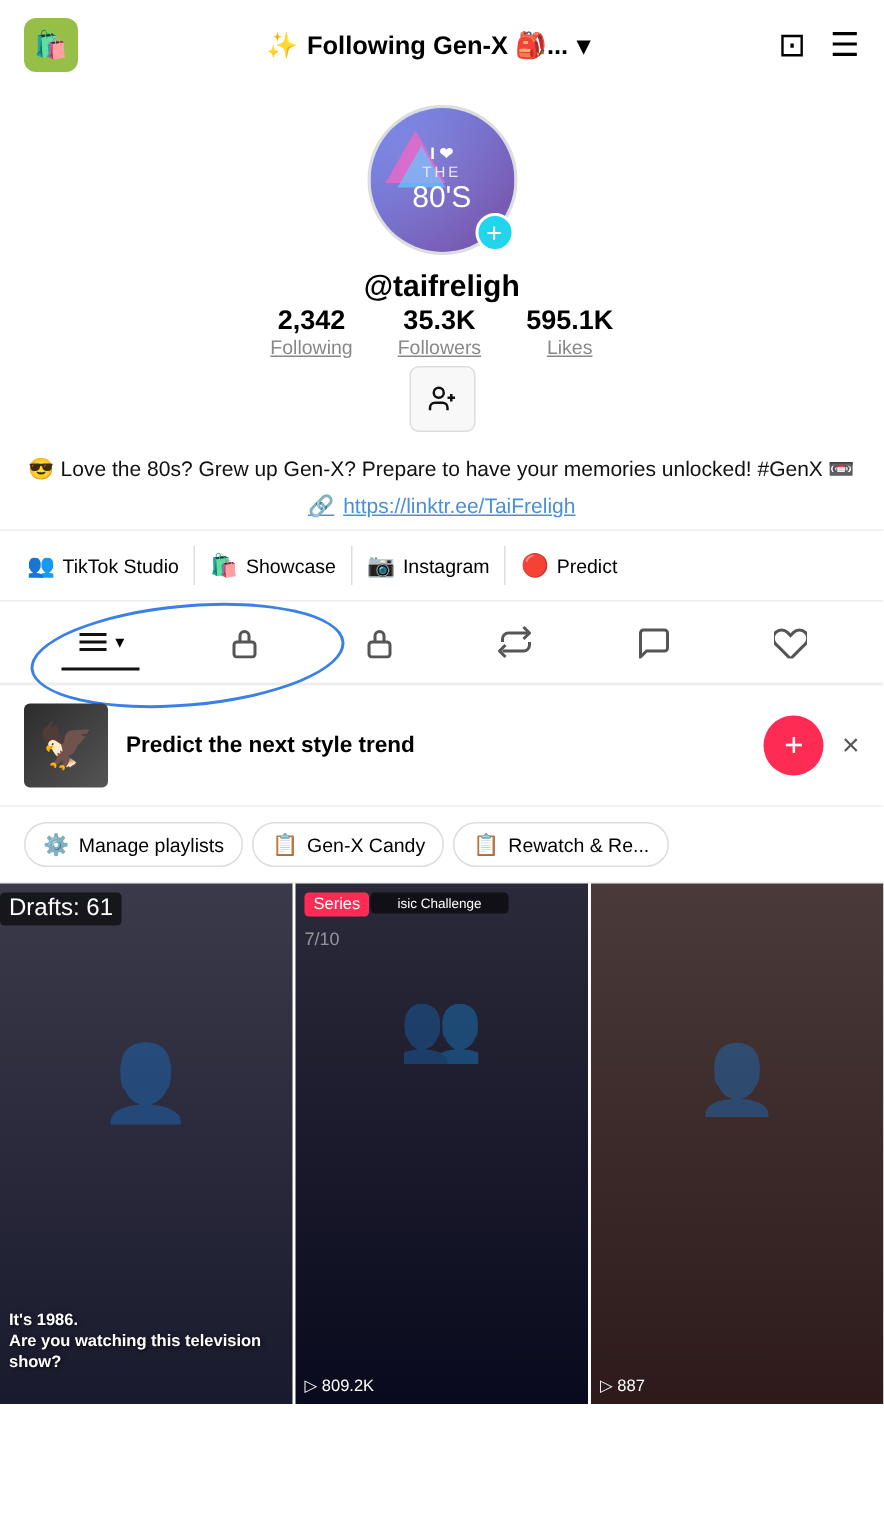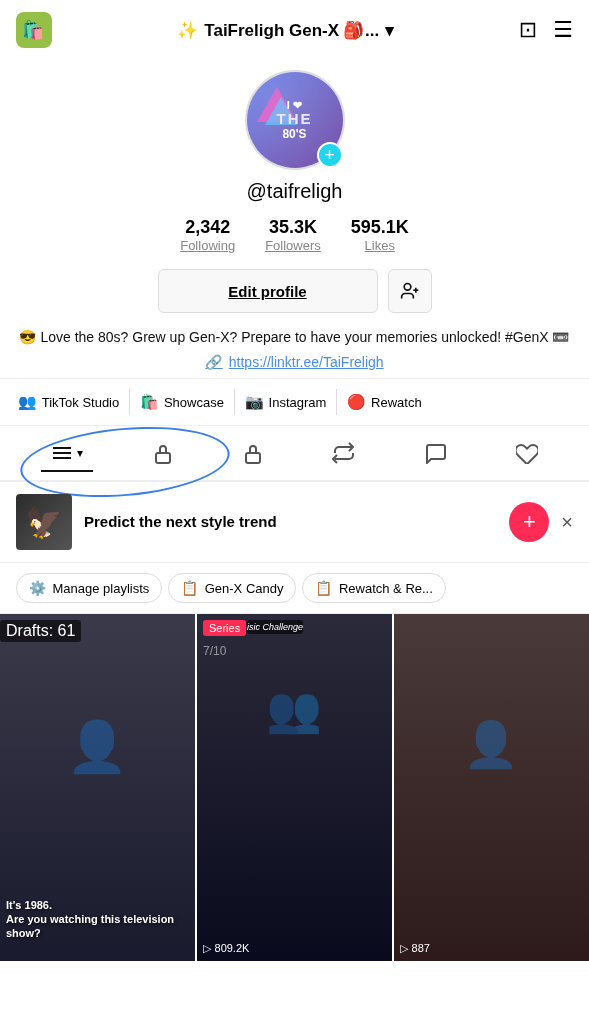--- a/index.html
+++ b/index.html
@@ -116,27 +116,26 @@
       display: flex;
       align-items: center;
       justify-content: center;
       color: #fff;
       font-size: 18px;
       font-weight: 300;
       border: 2px solid #fff;
     }
     .username {
       font-size: 20px;
-      font-weight: 400;
-      margin-bottom: 14px;
+      font-weight: 700;
     }
     .stats-row {
       display: flex;
       gap: 30px;
-      margin-bottom: 16px;
+      margin-bottom: 5px;
     }
     .stat-item {
       display: flex;
       flex-direction: column;
       align-items: center;
     }
     .stat-number {
       font-size: 18px;
       font-weight: 700;
     }
@@ -407,24 +406,23 @@
       padding: 2px 6px;
       border-radius: 3px;
     }
     .music-challenge-badge {
       position: absolute;
       top: 6px;
       left: 50px;
       background: rgba(0,0,0,0.6);
       color: #fff;
       font-size: 9px;
-      padding: 2px 0;
+      padding: 2px 18px;
       border-radius: 3px;
       white-space: nowrap;
-      font-style: italic;
     }
     .video-number {
       position: absolute;
       top: 30px;
       left: 6px;
       color: rgba(255,255,255,0.5);
       font-size: 12px;
     }
     
     .person-silhouette-1 {
@@ -454,39 +452,39 @@
   </style>
 </head>
 <body>
 
 <div class="top-nav">
   <div class="top-nav-left">
     <div class="shopify-icon">🛍️</div>
   </div>
   <div class="top-nav-center">
     <span>✨</span>
-    <strong>TaiFreligh Gen-X 🎒...</strong>
+    <strong>Following Gen-X 🎒...</strong>
     <span>▾</span>
   </div>
   <div class="top-nav-right">
     <span>⊡</span>
     <span>☰</span>
   </div>
 </div>
 
 <div class="profile-section">
 
   <div class="avatar-container">
     <div class="avatar-circle">
       <div class="avatar-inner">
         <div class="avatar-triangle-pink"></div>
         <div class="avatar-triangle-blue"></div>
         <span style="font-size:11px;font-weight:900;color:#fff;z-index:1;position:relative;line-height:1.1">I ❤</span>
-        <span style="font-size:15px;font-weight:700;color:#e8e8ff;z-index:1;position:relative;letter-spacing:2px;line-height:1.1">THE</span>
-        <span style="font-size:12px;font-weight:700;color:#fff;z-index:1;position:relative;line-height:1.1">80'S</span>
+        <span style="font-size:10px;font-weight:400;color:#e8e8ff;z-index:1;position:relative;letter-spacing:2px;line-height:1.1">THE</span>
+        <span style="font-size:20px;font-weight:400;color:#fff;z-index:1;position:relative;line-height:1.1">80'S</span>
       </div>
     </div>
     <div class="plus-badge">+</div>
   </div>
 
   <div class="username">@taifreligh</div>
 
   <div class="stats-row">
     <div class="stat-item">
       <span class="stat-number">2,342</span>
@@ -496,21 +494,20 @@
       <span class="stat-number">35.3K</span>
       <span class="stat-label">Followers</span>
     </div>
     <div class="stat-item">
       <span class="stat-number">595.1K</span>
       <span class="stat-label">Likes</span>
     </div>
   </div>
 
   <div class="action-buttons">
-    <button class="btn-edit">Edit profile</button>
     <div class="btn-icon">
       <svg width="20" height="20" viewBox="0 0 24 24" fill="none" stroke="#111" stroke-width="2">
         <path d="M16 21v-2a4 4 0 00-4-4H6a4 4 0 00-4 4v2"></path>
         <circle cx="9" cy="7" r="4"></circle>
         <line x1="19" y1="8" x2="19" y2="14"></line>
         <line x1="16" y1="11" x2="22" y2="11"></line>
       </svg>
     </div>
   </div>
 </div>
@@ -531,21 +528,21 @@
   <div class="link-item">
     <span class="link-icon">🛍️</span>
     <span>Showcase</span>
   </div>
   <div class="link-item">
     <span class="link-icon">📷</span>
     <span>Instagram</span>
   </div>
   <div class="link-item">
     <span class="link-icon">🔴</span>
-    <span>Rewatch</span>
+    <span>Predict</span>
   </div>
 </div>
 
 <div class="tabs-row" style="position:relative;">
   <div class="circle-annotation"></div>
 
   <div class="tab-item active">
     <svg width="22" height="18" viewBox="0 0 22 18" fill="none" stroke="#111" stroke-width="2">
       <line x1="2" y1="4" x2="20" y2="4"></line>
       <line x1="2" y1="9" x2="20" y2="9"></line>

